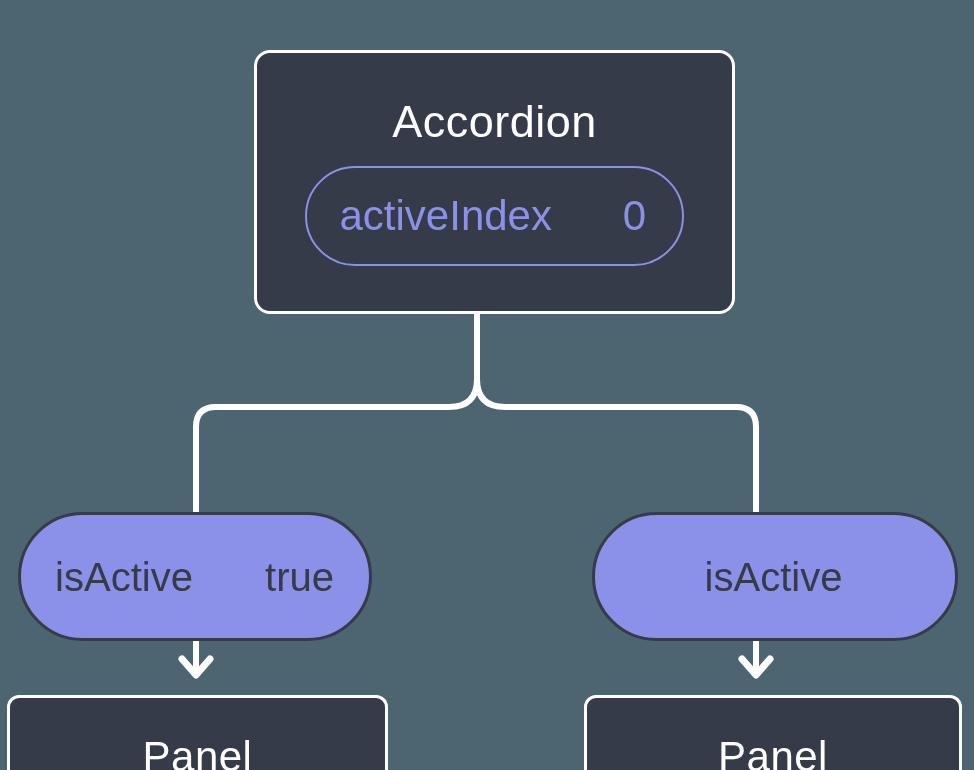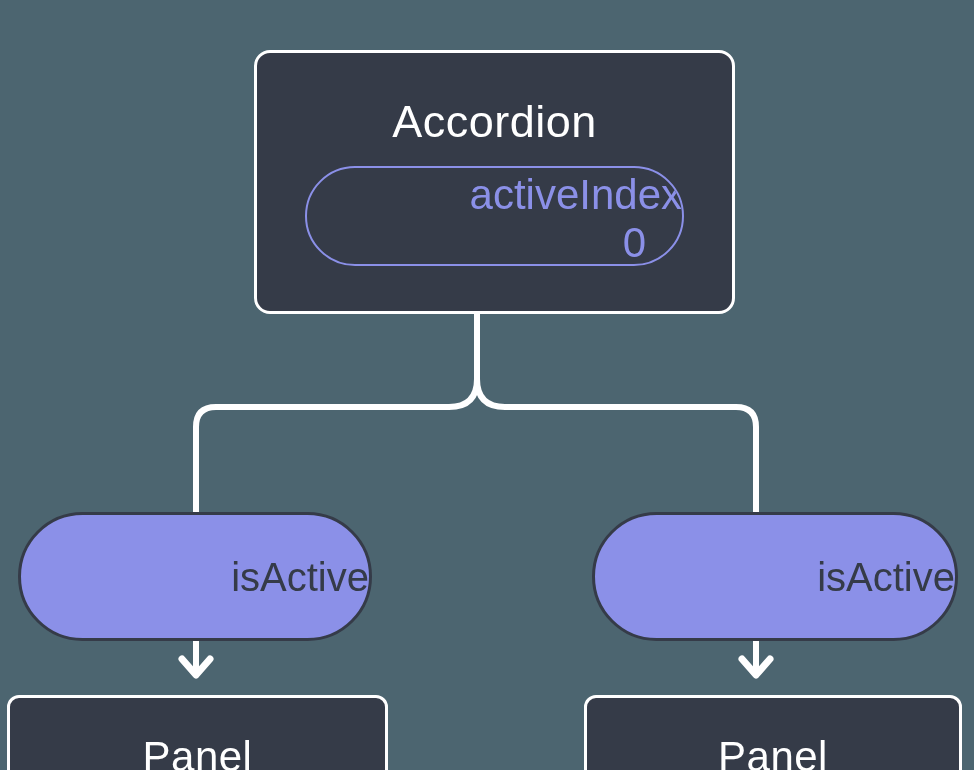--- a/index.html
+++ b/index.html
@@ -16,23 +16,22 @@
   .node--root{
     left:254px;top:3px;width:481px;height:264px;border-radius:16px;
     flex-direction:column;
   }
   .node--panel{height:124px;top:648px;border-radius:12px;}
   .node--panel-left{left:7px;width:381px;}
   .node--panel-right{left:584px;width:378px;}
   .node-title{font-size:45px;font-weight:500;letter-spacing:.5px;line-height:1;}
   .node--panel .node-title{font-size:42px;}
   .pill{
-    display:flex;align-items:flex-end;box-sizing:border-box;border-radius:999px;
+    display:flex;align-items:center;box-sizing:border-box;border-radius:999px;
     overflow:hidden;
-    flex-direction:column;
   }
   .pill--prop{
     margin-top:22px;width:379px;height:100px;border:2.5px solid #8b90e8;
     color:#8b90e8;background:transparent;
   }
   .pill--state{
     position:absolute;top:465px;height:129px;border:3px solid #353b48;
     background:#8b90e8;color:#353b48;
   }
   .pill--state-left{left:18px;width:354px;}
@@ -73,20 +72,21 @@
     <div class="pill pill--prop">
       <div class="pill-seg pill-name">activeIndex</div>
       <div class="pill-divider"></div>
       <div class="pill-seg pill-value">0</div>
     </div>
   </div>
 
   <div class="pill pill--state pill--state-left">
     <div class="pill-seg pill-name">isActive</div>
     <div class="pill-divider"></div>
+    <div class="pill-seg pill-value">true</div>
   </div>
 
   <div class="pill pill--state pill--state-right">
     <div class="pill-seg pill-name">isActive</div>
     <div class="pill-divider"></div>
   </div>
 
   <div class="node node--panel node--panel-left">
     <div class="node-title">Panel</div>
   </div>

